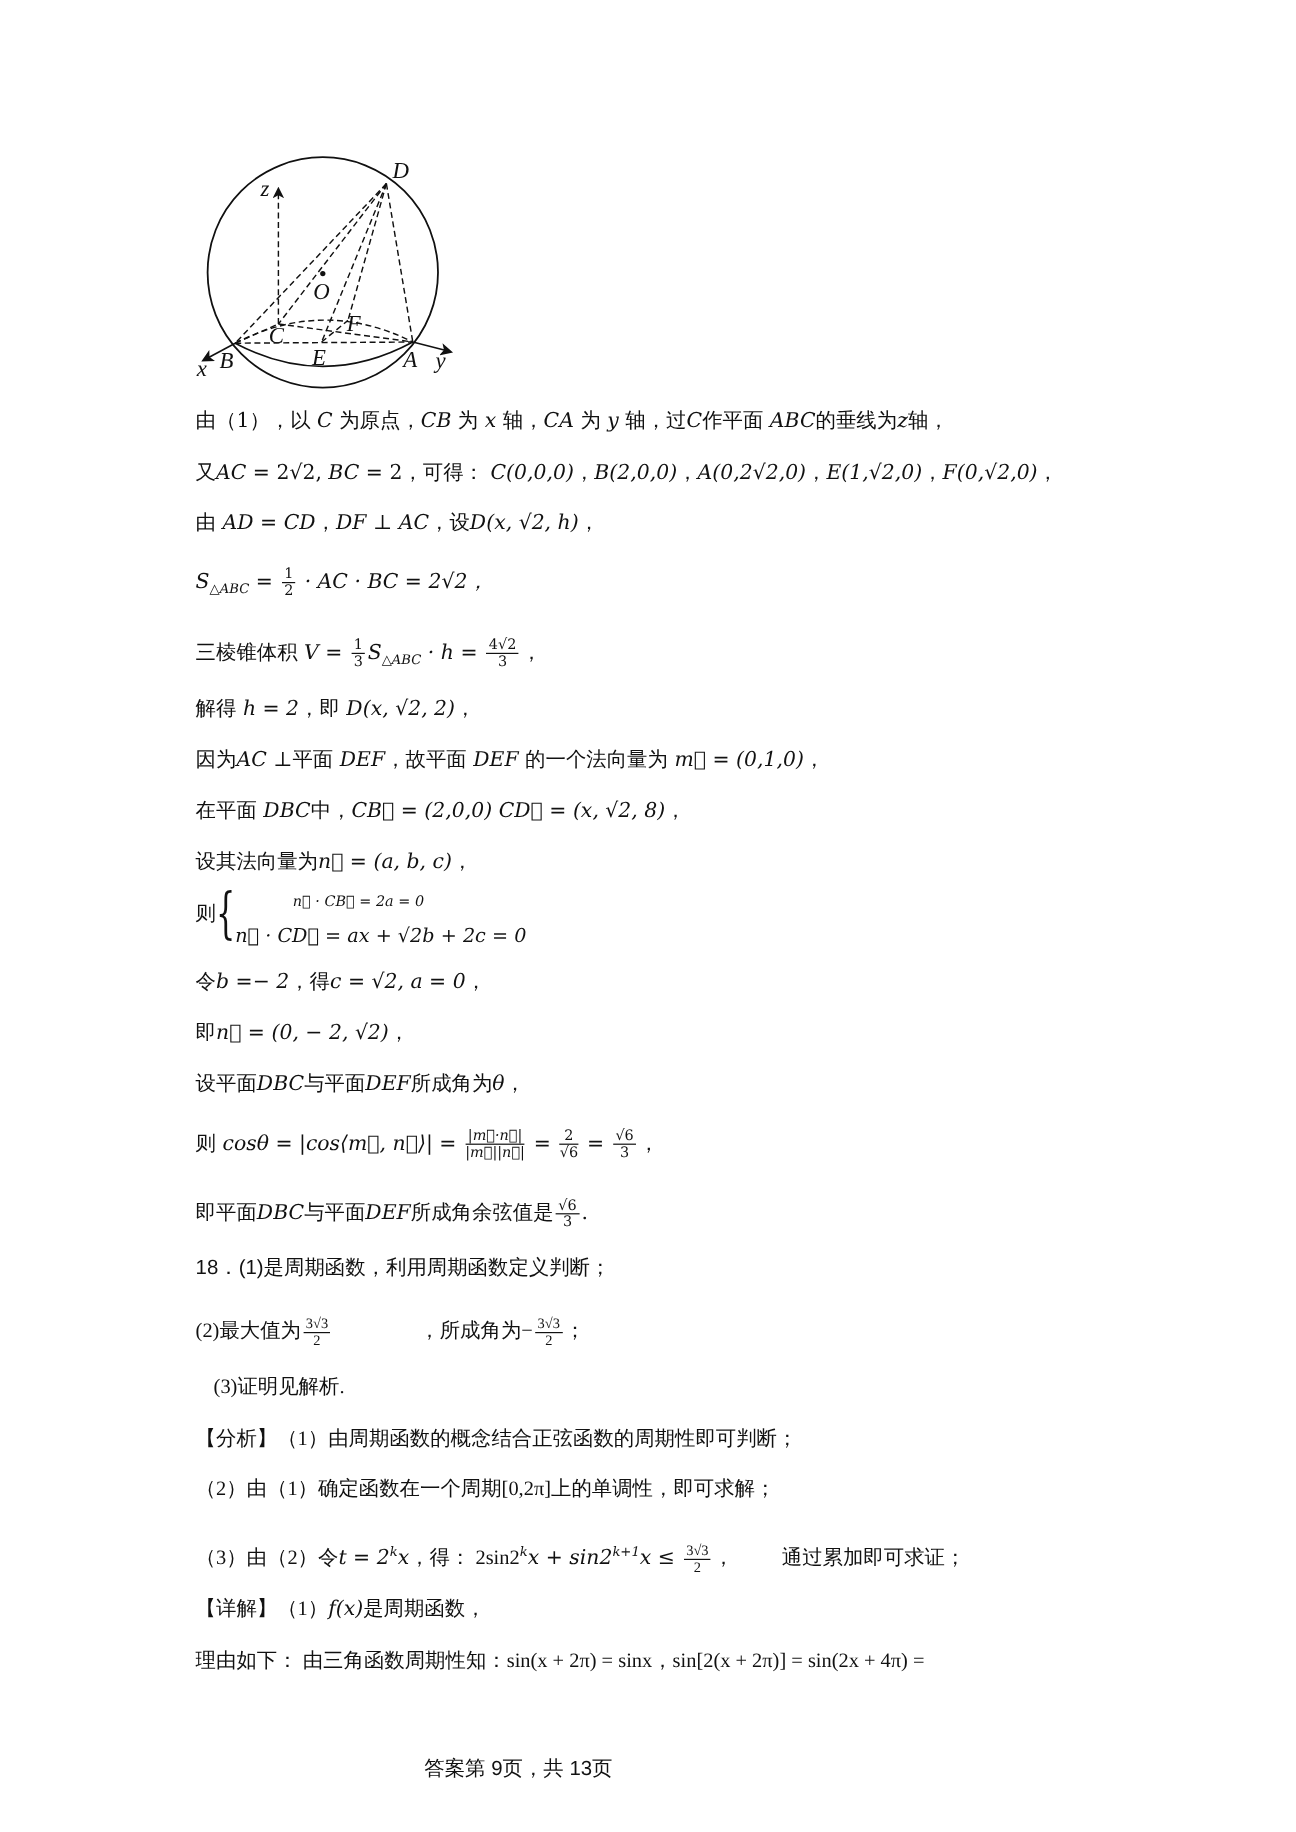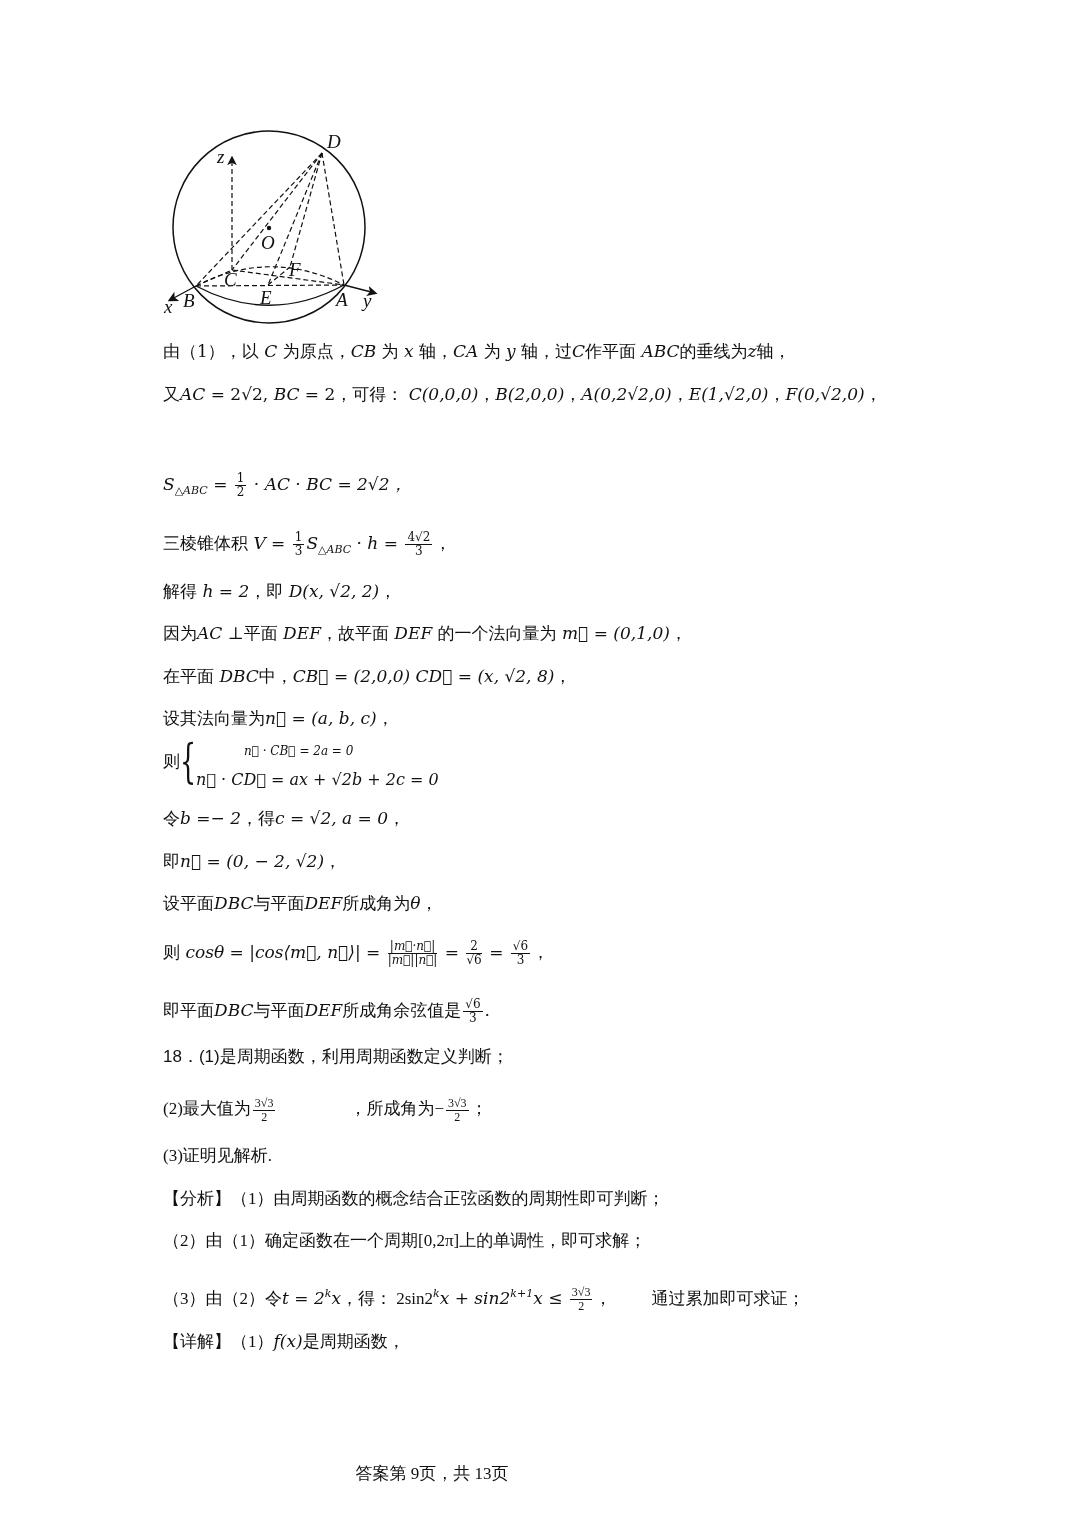--- a/index.html
+++ b/index.html
@@ -6,21 +6,21 @@
   body { width:1080px; height:1527px; position:relative; overflow:hidden;
          font-family:"DejaVu Serif", "Liberation Serif", serif; color:#111; }
   .page { position:absolute; left:0; top:0; width:1080px; height:1527px; }
   .diagram { position:absolute; left:158px; top:128px; width:240px; height:205px; }
   .line { position:absolute; left:163px; font-size:17px; line-height:24px; white-space:nowrap; }
   .m { font-family:"DejaVu Serif", "Liberation Serif", serif; font-style:italic; }
   .frac { display:inline-block; vertical-align:middle; text-align:center; font-size:12px; line-height:13px; margin:0 2px; }
   .frac > span { display:block; }
   .frac .num { border-bottom:1px solid #111; padding:0 2px; }
   .footer { position:absolute; top:1462px; left:0; width:864px; text-align:center; font-size:17px;
-            font-family:Liberation Serif, serif; }
+            font-family:Liberation Sans, sans-serif; }
   .brace-block { position:absolute; left:163px; top:744px; }
   .brace { position:absolute; left:0; top:6px; font-size:17px; }
   .brace-ch { position:absolute; left:17px; top:-6px; font-size:46px; line-height:46px; font-weight:200; transform:scaleX(0.55); transform-origin:left; }
   .eq1 { position:absolute; left:81px; top:0; font-size:12px; white-space:nowrap; }
   .eq2 { position:absolute; left:33px; top:26px; font-size:16px; white-space:nowrap; }
 </style>
 </head>
 <body>
 
 <div class="page">
@@ -73,20 +73,23 @@
   </svg>
 
   <div class="line" style="top:339px">
     <span>由（1），以 </span><span class="m">C</span><span> 为原点，</span><span class="m">CB</span><span> 为 </span><span class="m">x</span><span> 轴，</span><span class="m">CA</span><span> 为 </span><span class="m">y</span><span> 轴，过</span><span class="m">C</span><span>作平面 </span><span class="m">ABC</span><span>的垂线为</span><span class="m">z</span><span>轴，</span>
   </div>
 
   <div class="line" style="top:382px">
     <span>又</span><span class="m">AC</span><span> = 2√2, </span><span class="m">BC</span><span> = 2，可得：  </span><span class="m">C(0,0,0)</span><span>，</span><span class="m">B(2,0,0)</span><span>，</span><span class="m">A(0,2√2,0)</span><span>，</span><span class="m">E(1,√2,0)</span><span>，</span><span class="m">F(0,√2,0)</span><span>，</span>
   </div>
 
+  <div class="line" style="top:424px">
+    <span>由  </span><span class="m">AD = CD</span><span>，</span><span class="m">DF ⊥ AC</span><span>，设</span><span class="m">D(x, √2, h)</span><span>，</span>
+  </div>
 
   <div class="line" style="top:472px">
     <span class="m">S</span><sub class="m" style="font-size:11px">△ABC</sub><span> = </span><span class="frac"><span class="num">1</span><span>2</span></span><span class="m"> · AC · BC = 2√2，</span>
   </div>
 
   <div class="line" style="top:531px">
     <span>三棱锥体积  </span><span class="m">V</span><span> = </span><span class="frac"><span class="num">1</span><span>3</span></span><span class="m">S</span><sub class="m" style="font-size:11px">△ABC</sub><span class="m"> · h = </span><span class="frac"><span class="num">4√2</span><span>3</span></span><span>，</span>
   </div>
 
   <div class="line" style="top:579px">
@@ -133,35 +136,38 @@
   </div>
 
   <div class="line" style="top:1045px; font-family:Liberation Sans, sans-serif;">
     <span>18．(1)是周期函数，利用周期函数定义判断；</span>
   </div>
 
   <div class="line" style="top:1097px; font-family:'Liberation Serif', serif;">
     <span>(2)最大值为</span><span class="frac"><span class="num">3√3</span><span>2</span></span><span style="display:inline-block;width:72px"></span><span>，所成角为−</span><span class="frac"><span class="num">3√3</span><span>2</span></span><span>；</span>
   </div>
 
-  <div class="line" style="top:1144px; font-family:'Liberation Serif', serif;">
+  <div class="line" style="top:1144px; font-family:'Liberation Serif', serif;margin-left:15px;">
     <span>(3)证明见解析.</span>
   </div>
 
   <div class="line" style="top:1187px; font-family:Liberation Serif, serif;">
     <span>【分析】（1）由周期函数的概念结合正弦函数的周期性即可判断；</span>
   </div>
 
   <div class="line" style="top:1229px; font-family:'Liberation Serif', serif;">
     <span>（2）由（1）确定函数在一个周期[0,2π]上的单调性，即可求解；</span>
   </div>
 
   <div class="line" style="top:1282px; font-family:'Liberation Serif', serif;">
     <span>（3）由（2）令</span><span class="m">t = 2</span><sup class="m" style="font-size:11px">k</sup><span class="m">x</span><span>，得：   </span><span>2sin2</span><sup class="m" style="font-size:11px">k</sup><span class="m">x + sin2</span><sup class="m" style="font-size:11px">k+1</sup><span class="m">x ≤ </span><span class="frac"><span class="num">3√3</span><span>2</span></span><span>，</span><span style="display:inline-block;width:40px"></span><span>通过累加即可求证；</span>
   </div>
 
   <div class="line" style="top:1329px; font-family:'Liberation Serif', serif;">
     <span>【详解】（1）</span><span class="m">f(x)</span><span>是周期函数，</span>
   </div>
 
+  <div class="line" style="top:1372px; font-family:'Liberation Serif', serif;">
+    <span>理由如下：  由三角函数周期性知：</span><span>sin(x + 2π) = sinx</span><span>，</span><span>sin[2(x + 2π)] = sin(2x + 4π) =</span>
+  </div>
 
   <div class="footer">答案第 9页，共 13页</div>
 </div>
 
 </body></html>

